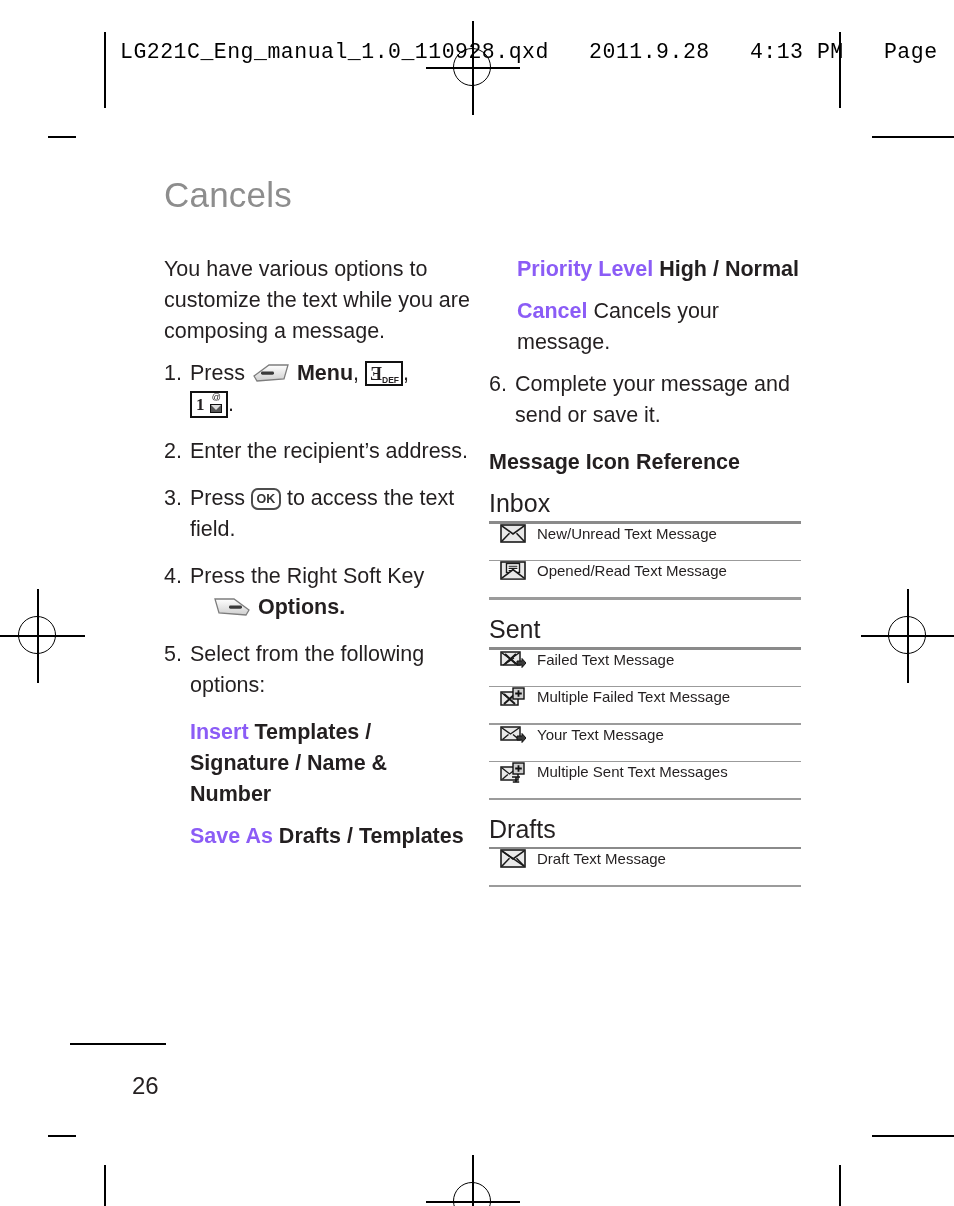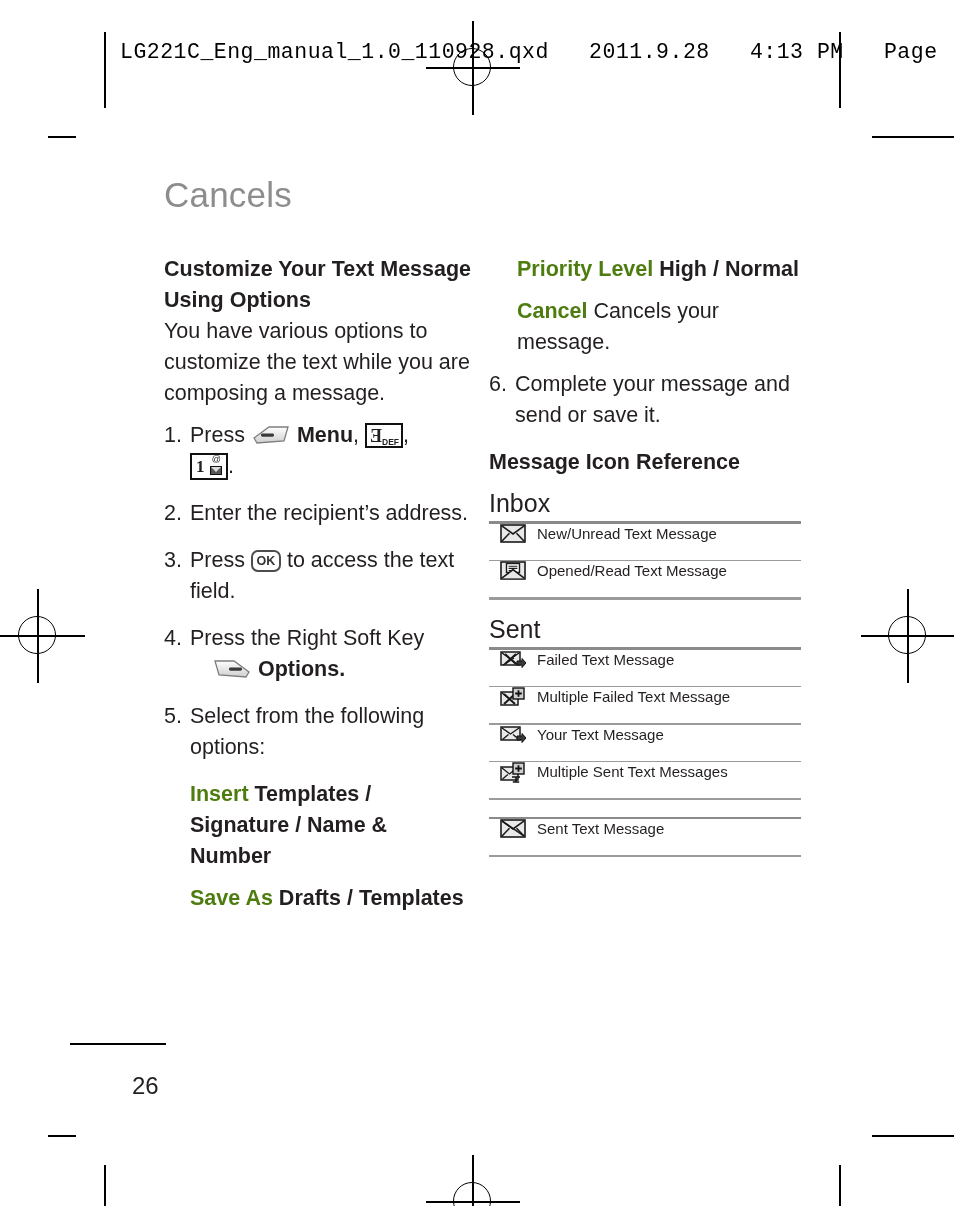--- a/index.html
+++ b/index.html
@@ -21,21 +21,21 @@
   
   .page{position:absolute;left:0;top:0;width:954px;height:1206px;margin-top:32px;}
   .chaptitle{position:absolute;left:164px;top:143px;font-size:35px;color:#8d8d8d;
              font-weight:400;letter-spacing:.2px;}
 
   .col{position:absolute;font-size:21.5px;line-height:31px;}
   .colL{left:164px;top:222px;width:310px;}
   .colR{left:489px;top:222px;width:312px;}
 
   b,.bold{font-weight:bold;}
-  .accent{color:#4d7c0f;font-weight:bold;}
+  .accent{color:#8b5cf6;font-weight:bold;}
   .h3{font-weight:bold;font-size:21.5px;line-height:31px;}
   .para{margin:0;}
   .gap{height:16px;}
   .gap-s{height:11px;}
 
   
   .step{display:flex;margin:0;}
   .step .num{width:26px;flex:0 0 26px;}
   .step .txt{flex:1;}
   .sub{padding-left:26px;}
@@ -111,21 +111,20 @@
       <div class="rv"></div>
       <div class="rc"></div>
     </div>
 
   <div class="croph" style="left:70px;top:1011px;width:96px;"></div>
 
   <div class="chaptitle">Cancels</div>
 
   <div class="col colL">
 
-    <div class="h3">Customize Your Text Message Using Options</div>
 
     <div class="para">You have various options to customize the text while you are composing a message.</div>
 
     <div class="gap-s"></div>
 
     <div class="step">
       <div class="num">1.</div>
       <div class="txt">
         <span>Press</span>
         <span class="softkey">
@@ -337,31 +336,32 @@
           </svg>
         </div>
         <div class="lb">Multiple Sent Text Messages</div>
       </div>
       <div class="rule-thin"></div>
     </div>
 
     <div style="height:14px;"></div>
 
     <div>
+      <div class="tblhead">Drafts</div>
       <div class="rule"></div>
 
       <div class="irow">
         <div class="ic">
           <svg width="26" height="19" viewBox="0 0 26 19">
             <rect x="1" y="1" width="24" height="17" fill="#e9e9e9" stroke="#1a1a1a" stroke-width="1.6"></rect>
             <path d="M1.8 1.8 L13 10 L24.2 1.8" fill="none" stroke="#1a1a1a" stroke-width="1.6"></path>
             <path d="M1.8 17.2 L9.5 9.2 M24.2 17.2 L16.5 9.2" fill="none" stroke="#1a1a1a" stroke-width="1.6"></path>
             <path d="M2.2 2.2 L23.8 16.8" stroke="#1a1a1a" stroke-width="1.6"></path>
           </svg>
         </div>
-        <div class="lb">Sent Text Message</div>
+        <div class="lb">Draft Text Message</div>
       </div>
       <div class="rule-thin"></div>
     </div>
   </div>
 
   <div class="pagenum">26</div>
 </div>
 
 </body></html>

